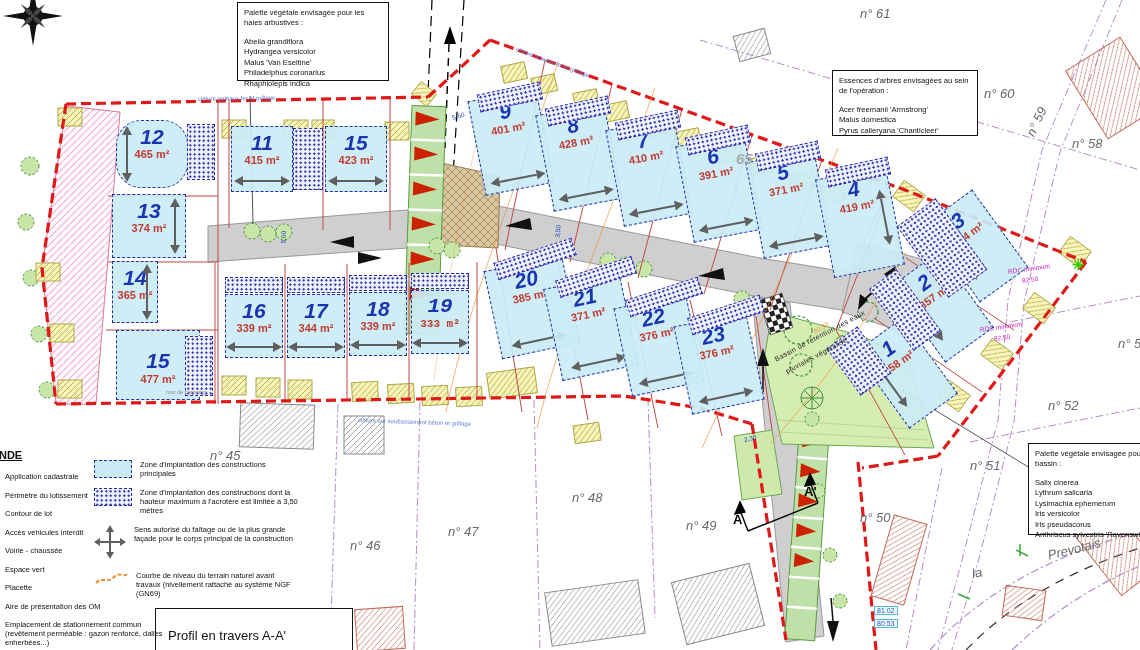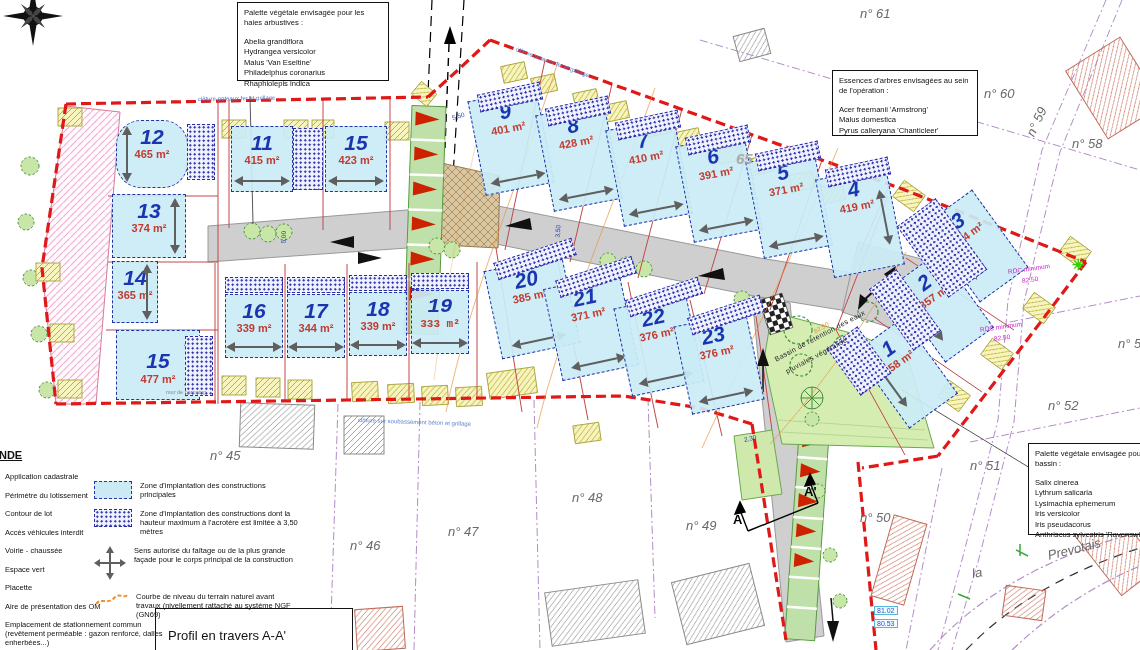--- a/index.html
+++ b/index.html
@@ -36,21 +36,21 @@
   
   .panel{position:absolute;z-index:6;background:#fff;border:1.6px solid #111;padding:5px 6px;
          font-size:7.6px;line-height:1.38;box-sizing:border-box}
   .splist{margin-top:8px}
   #profile-box{font-size:13px;padding:18px 0 0 12px}
   
   #legend{position:absolute;left:0;top:445px;width:310px;height:205px;z-index:6;font-size:7.5px}
   #legend-title{position:absolute;left:-31px;top:4px;font-size:11px;font-weight:bold;text-decoration:underline}
   #legend-left{position:absolute;left:5px;top:27px;width:168px}
   #legend-left div{margin-bottom:9.5px}
-  #legend-right{position:absolute;left:94px;top:36px;width:205px}
+  #legend-right{position:absolute;left:94px;top:15px;width:205px}
   .lg-row{display:flex;align-items:flex-start;margin-bottom:10px}
   .lg-ic{flex:none;margin-right:8px}
   .ic-zone{width:36px;height:16px;background:#cbeaf4;border:1.6px dashed #2433a8}
   .ic-dots{width:36px;height:16px;border:1.6px dashed #2a2aa8;background-color:#eef2ff;
            background-image:radial-gradient(#2a2aa8 1.1px,transparent 1.25px);background-size:4.5px 4.5px}
 </style>
 </head>
 <body>
 
 <svg id="map" width="1140" height="650" viewBox="0 0 1140 650">

